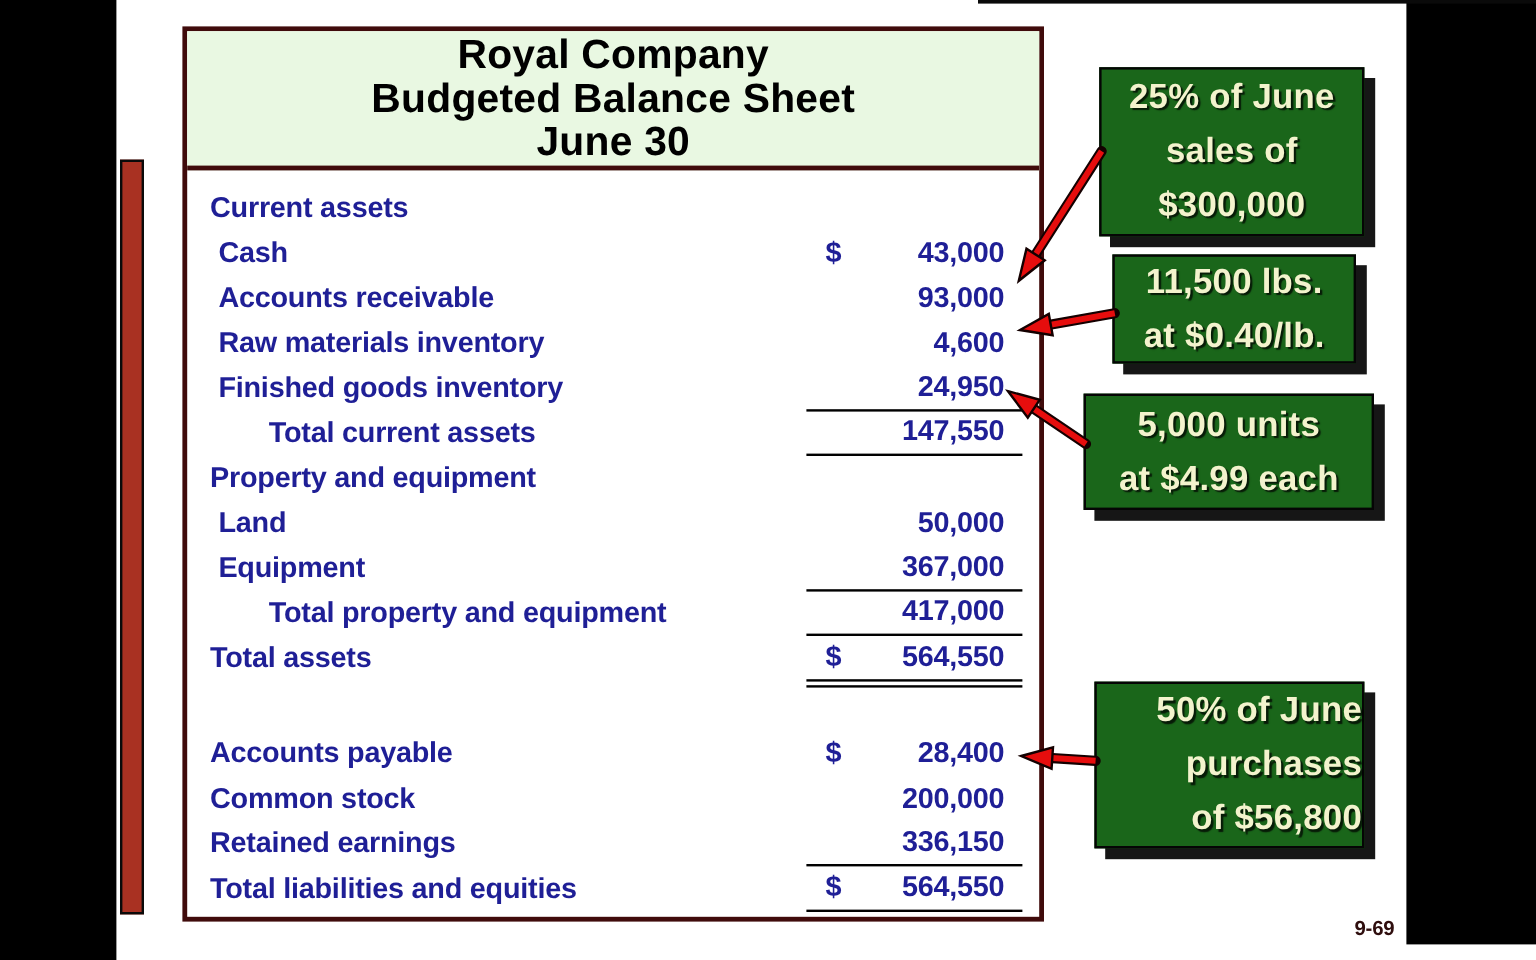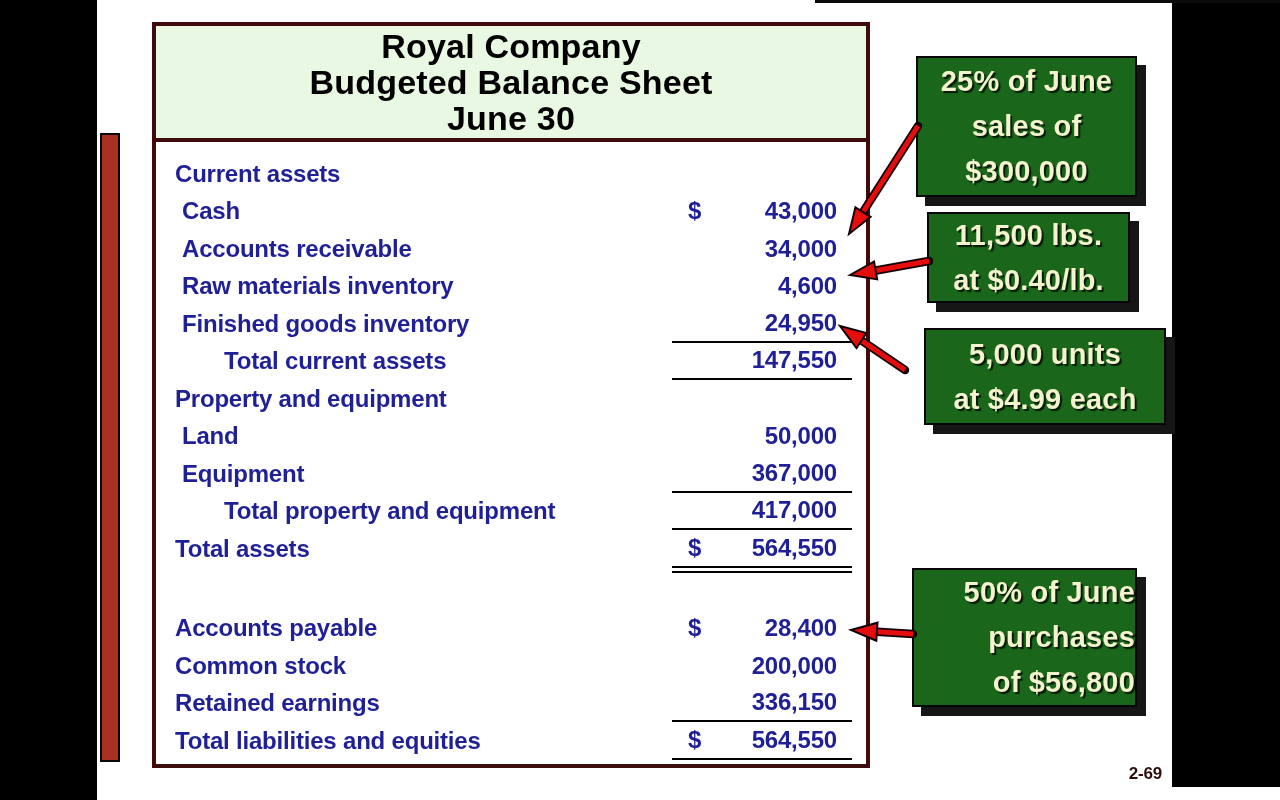--- a/index.html
+++ b/index.html
@@ -35,21 +35,21 @@
     border-top:2px solid #000;}
   .spacer{height:42px;}
   
   .callout{position:absolute;background:var(--callout-green);border:2px solid #050505;
     box-shadow:9px 9px 0 #161616;color:var(--callout-text);
     display:flex;flex-direction:column;justify-content:center;align-items:center;
     text-align:center;font-size:29px;line-height:45px;box-sizing:border-box;
     text-shadow:2px 2px 1px rgba(0,0,0,0.75);letter-spacing:0.2px;}
   .co1{left:916px;top:56px;width:221px;height:141px;}
   .co2{left:927px;top:212px;width:203px;height:91px;}
-  .co3{left:903px;top:328px;width:242px;height:97px;margin-left:21px;}
+  .co3{left:903px;top:328px;width:242px;height:97px;}
   .co4{left:912px;top:568px;width:225px;height:139px;align-items:flex-end;}
   
   .arrows{position:absolute;left:0;top:0;width:1280px;height:800px;pointer-events:none;}
   .arrow-under{stroke:#140000;stroke-width:8.5;stroke-linecap:round;fill:none;}
   .arrow-line{stroke:var(--arrow-red);stroke-width:5;stroke-linecap:butt;fill:none;}
   .arrow-head{fill:var(--arrow-red);stroke:#140000;stroke-width:2;stroke-linejoin:miter;}
   
   .page-num{position:absolute;left:1108px;top:764px;width:54px;text-align:right;
     color:var(--pagenum);font-size:17px;letter-spacing:-0.2px;}
 </style>
@@ -81,21 +81,21 @@
       <span class="lbl">Cash</span>
       <span class="amt">
         <span class="cur">$</span>
         <span class="val">43,000</span>
       </span>
     </div>
         <div class="row i1">
       <span class="lbl">Accounts receivable</span>
       <span class="amt">
         <span class="cur"></span>
-        <span class="val">34,000</span>
+        <span class="val">93,000</span>
       </span>
     </div>
         <div class="row i1">
       <span class="lbl">Raw materials inventory</span>
       <span class="amt">
         <span class="cur"></span>
         <span class="val">4,600</span>
       </span>
     </div>
         <div class="row i1">
@@ -216,14 +216,14 @@
       <path class="arrow-line" d="M905,370 L861.5,340.6"></path>
       <polygon class="arrow-head" points="840,326 866.5,333.1 856.5,348.1"></polygon>
     </g>
     <g>
       <path class="arrow-under" d="M913,634 L877,631.7"></path>
       <path class="arrow-line" d="M913,634 L877,631.7"></path>
       <polygon class="arrow-head" points="851,630 877.5,622.7 876.3,640.7"></polygon>
     </g>
   </svg>
 
-  <div class="page-num">2-69</div>
+  <div class="page-num">9-69</div>
 </div>
 
 </body></html>

